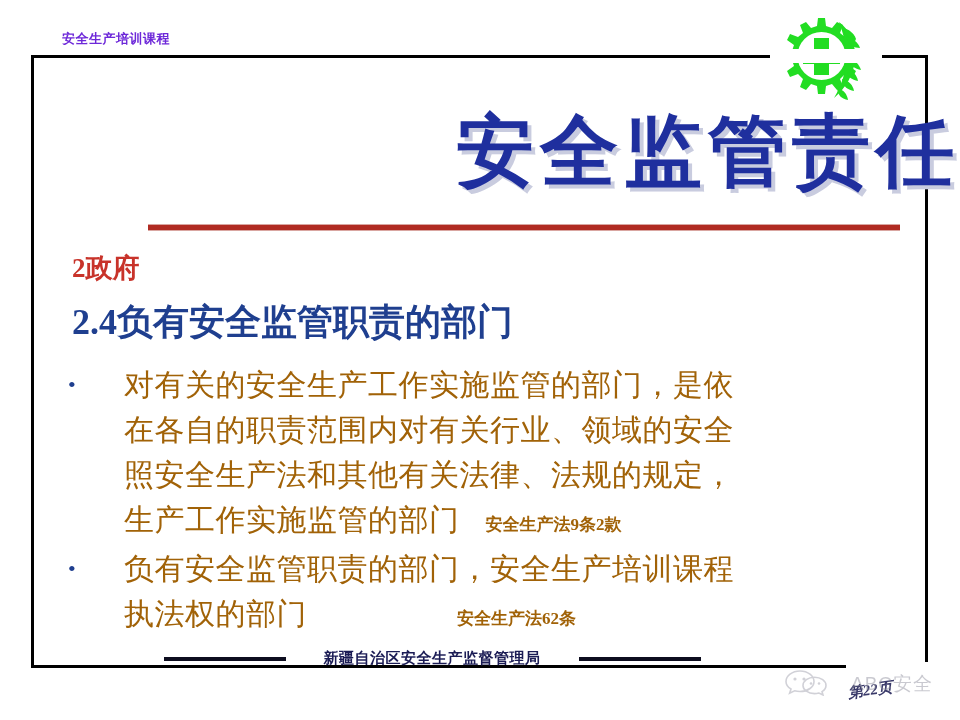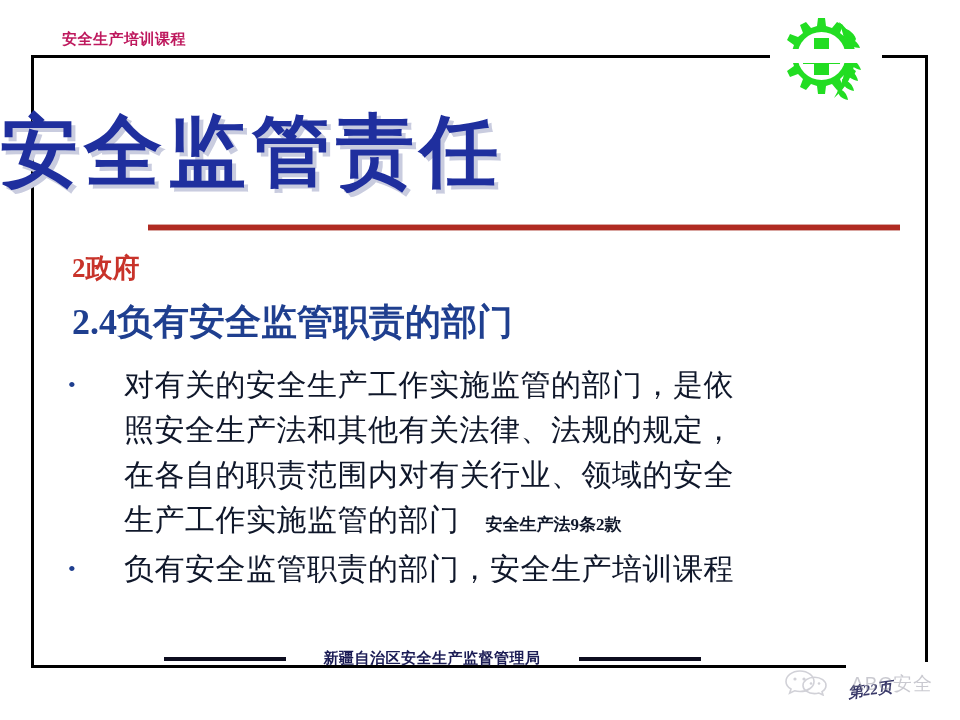--- a/index.html
+++ b/index.html
@@ -23,23 +23,23 @@
     background: #ffffff;
   }
 
   
   .header-title {
     position: absolute;
     left: 62px;
     top: 30px;
     font-family: "Liberation Serif", "DejaVu Serif", serif;
     font-weight: bold;
-    font-size: 15px;
+    font-size: 13px;
     letter-spacing: 0.5px;
-    color: #be185d;
+    color: #6d28d9;
     white-space: nowrap;
   }
 
   
   .logo {
     position: absolute;
     left: 776px;
     top: 12px;
     width: 104px;
     height: 96px;
@@ -74,21 +74,21 @@
     height: 12px;
     background: #ffffff;
   }
 
   
   .slide-title {
     position: absolute;
     left: 0;
     top: 104px;
     width: 960px;
-    text-align: left;
+    text-align: right;
     font-family: "Liberation Serif", "DejaVu Serif", serif;
     font-weight: bold;
     font-size: 78px;
     line-height: 96px;
     letter-spacing: 6px;
     color: #1f2f9e;
     text-shadow: 4px 4px 0 #c9ccdf;
     white-space: nowrap;
   }
 
@@ -140,21 +140,21 @@
     width: 56px;
     padding-top: 12px;
     color: #1f3f8f;
     font-size: 22px;
     line-height: 1;
     text-align: left;
   }
 
   .bullet-text {
     flex: 1 1 auto;
-    color: #0f172a;
+    color: #a16207;
     font-family: "Liberation Serif", "DejaVu Serif", serif;
     font-size: 30px;
     line-height: 45px;
     letter-spacing: 0.5px;
   }
   .bullet-text .line { display: block; white-space: nowrap; }
   .cite {
     font-weight: bold;
     font-size: 17px;
     letter-spacing: 0;
@@ -264,30 +264,31 @@
   <div class="body-area">
 
     <div class="lvl1 red">2政府</div>
 
     <div class="lvl1 blue">2.4负有安全监管职责的部门</div>
 
     <div class="bullet-row b1">
       <span class="bullet-dot">•</span>
       <span class="bullet-text">
         <span class="line">对有关的安全生产工作实施监管的部门，是依</span>
+        <span class="line">在各自的职责范围内对有关行业、领域的安全</span>
         <span class="line">照安全生产法和其他有关法律、法规的规定，</span>
-        <span class="line">在各自的职责范围内对有关行业、领域的安全</span>
         <span class="line"><span>生产工作实施监管的部门</span><span class="gap-sm"></span><span class="cite">安全生产法9条2款</span></span>
       </span>
     </div>
 
     <div class="bullet-row b2">
       <span class="bullet-dot">•</span>
       <span class="bullet-text">
         <span class="line">负有安全监管职责的部门，安全生产培训课程</span>
+        <span class="line"><span>执法权的部门</span><span class="gap-lg"></span><span class="cite">安全生产法62条</span></span>
       </span>
     </div>
 
   </div>
 
   <div class="footer">
     <span class="footer-rule"></span>
     <span class="footer-text">新疆自治区安全生产监督管理局</span>
     <span class="footer-rule"></span>
   </div>

